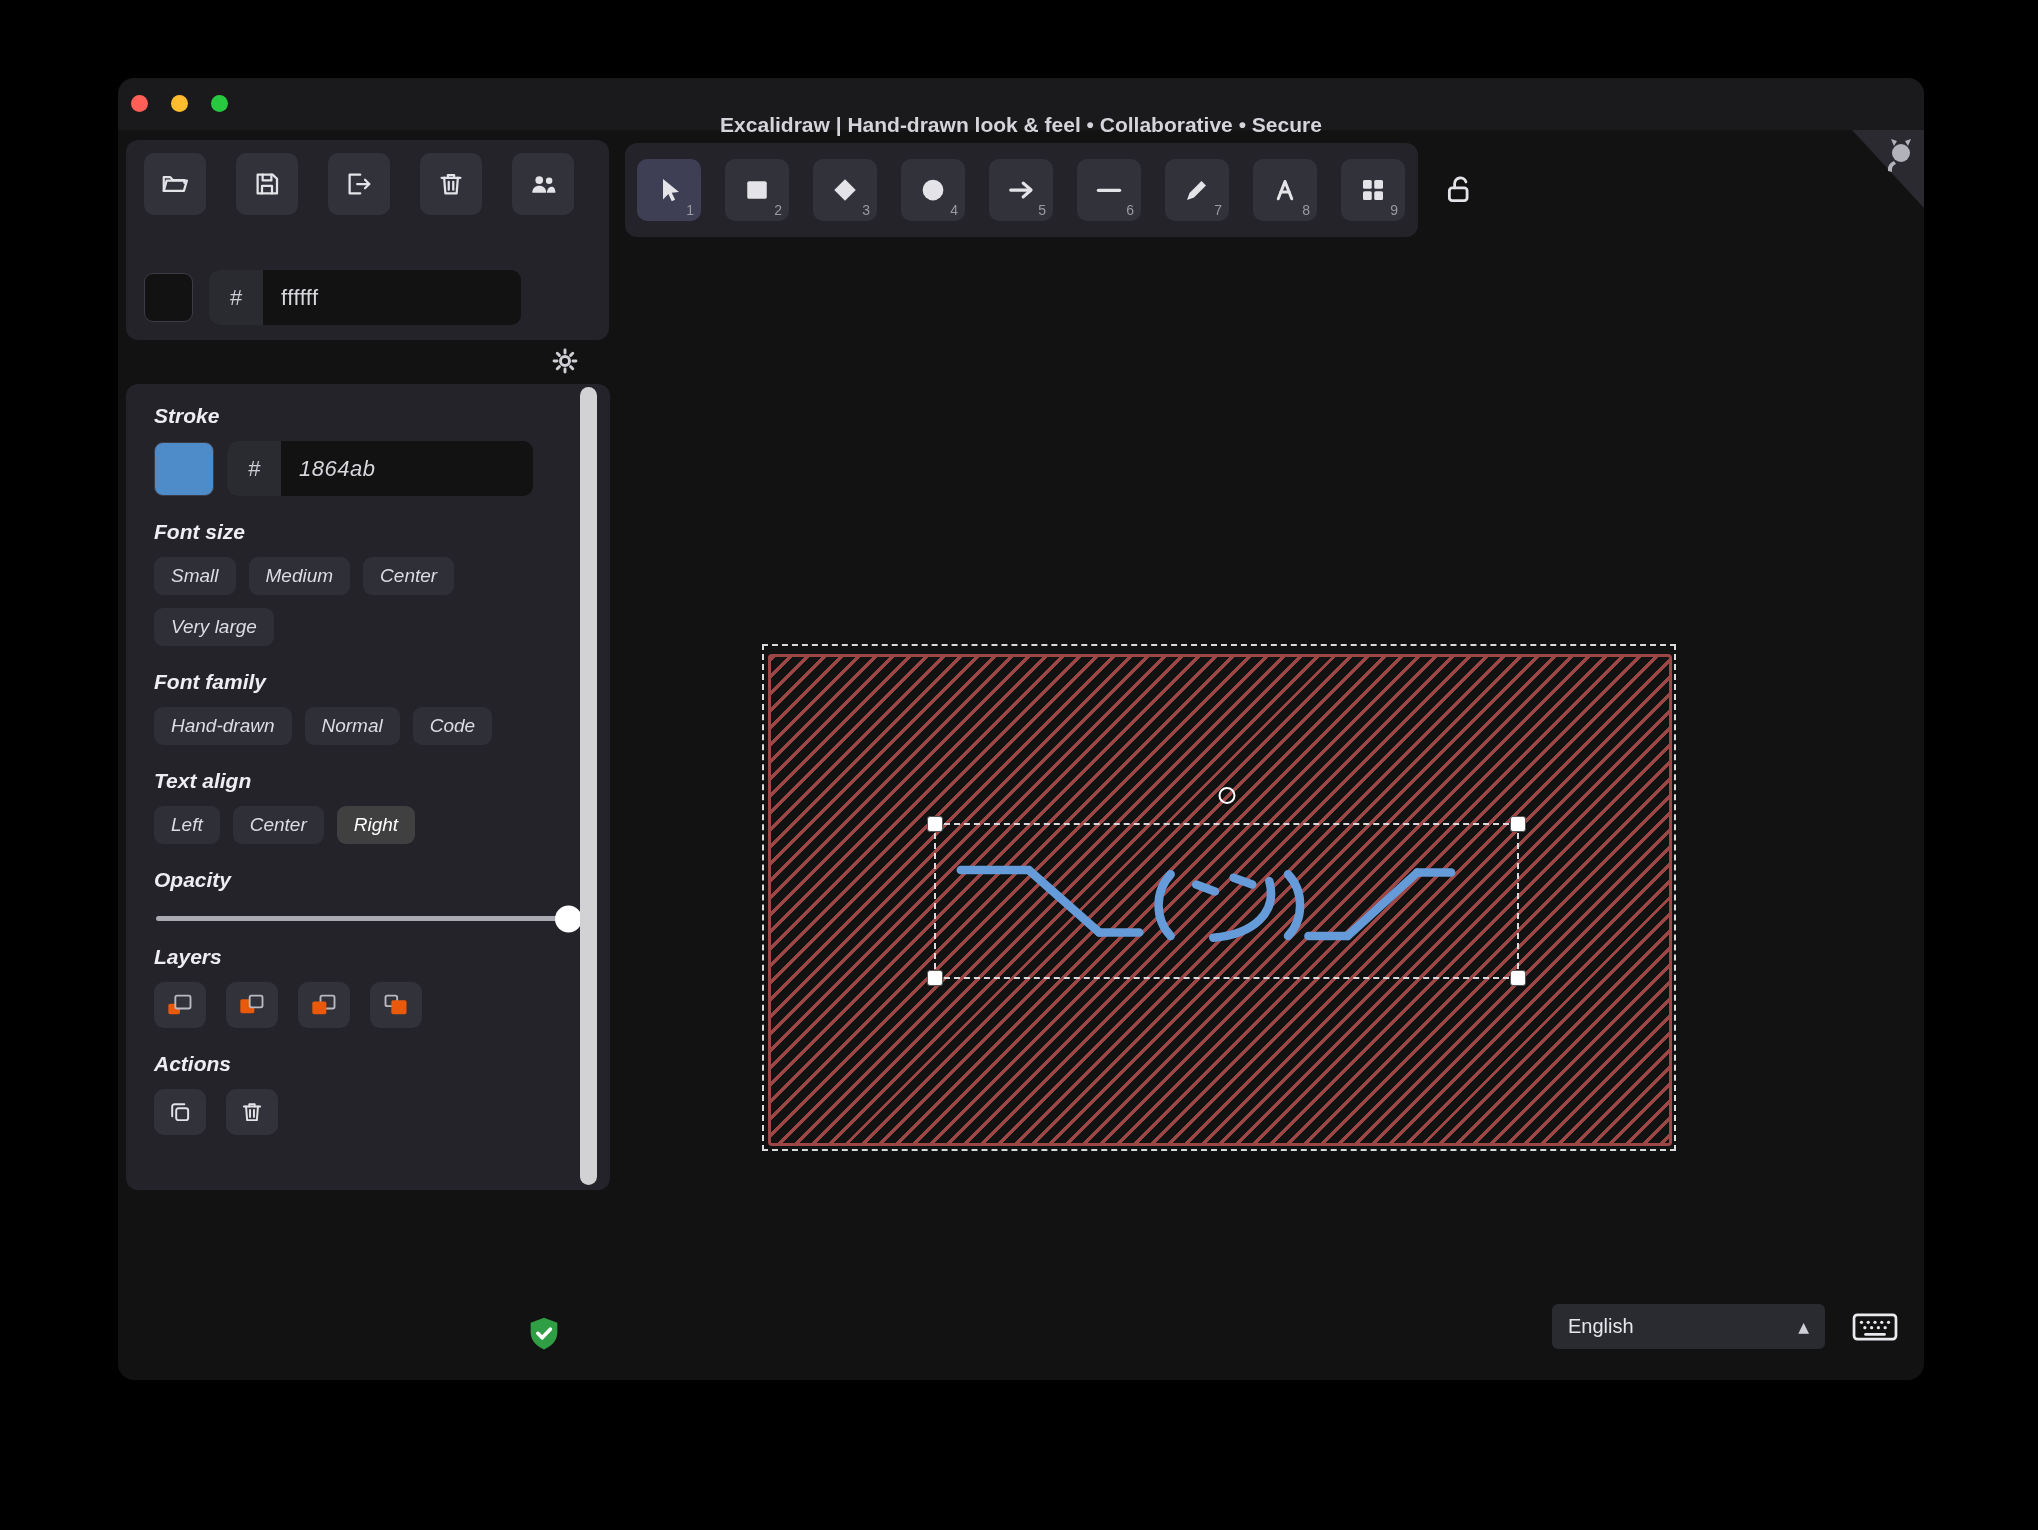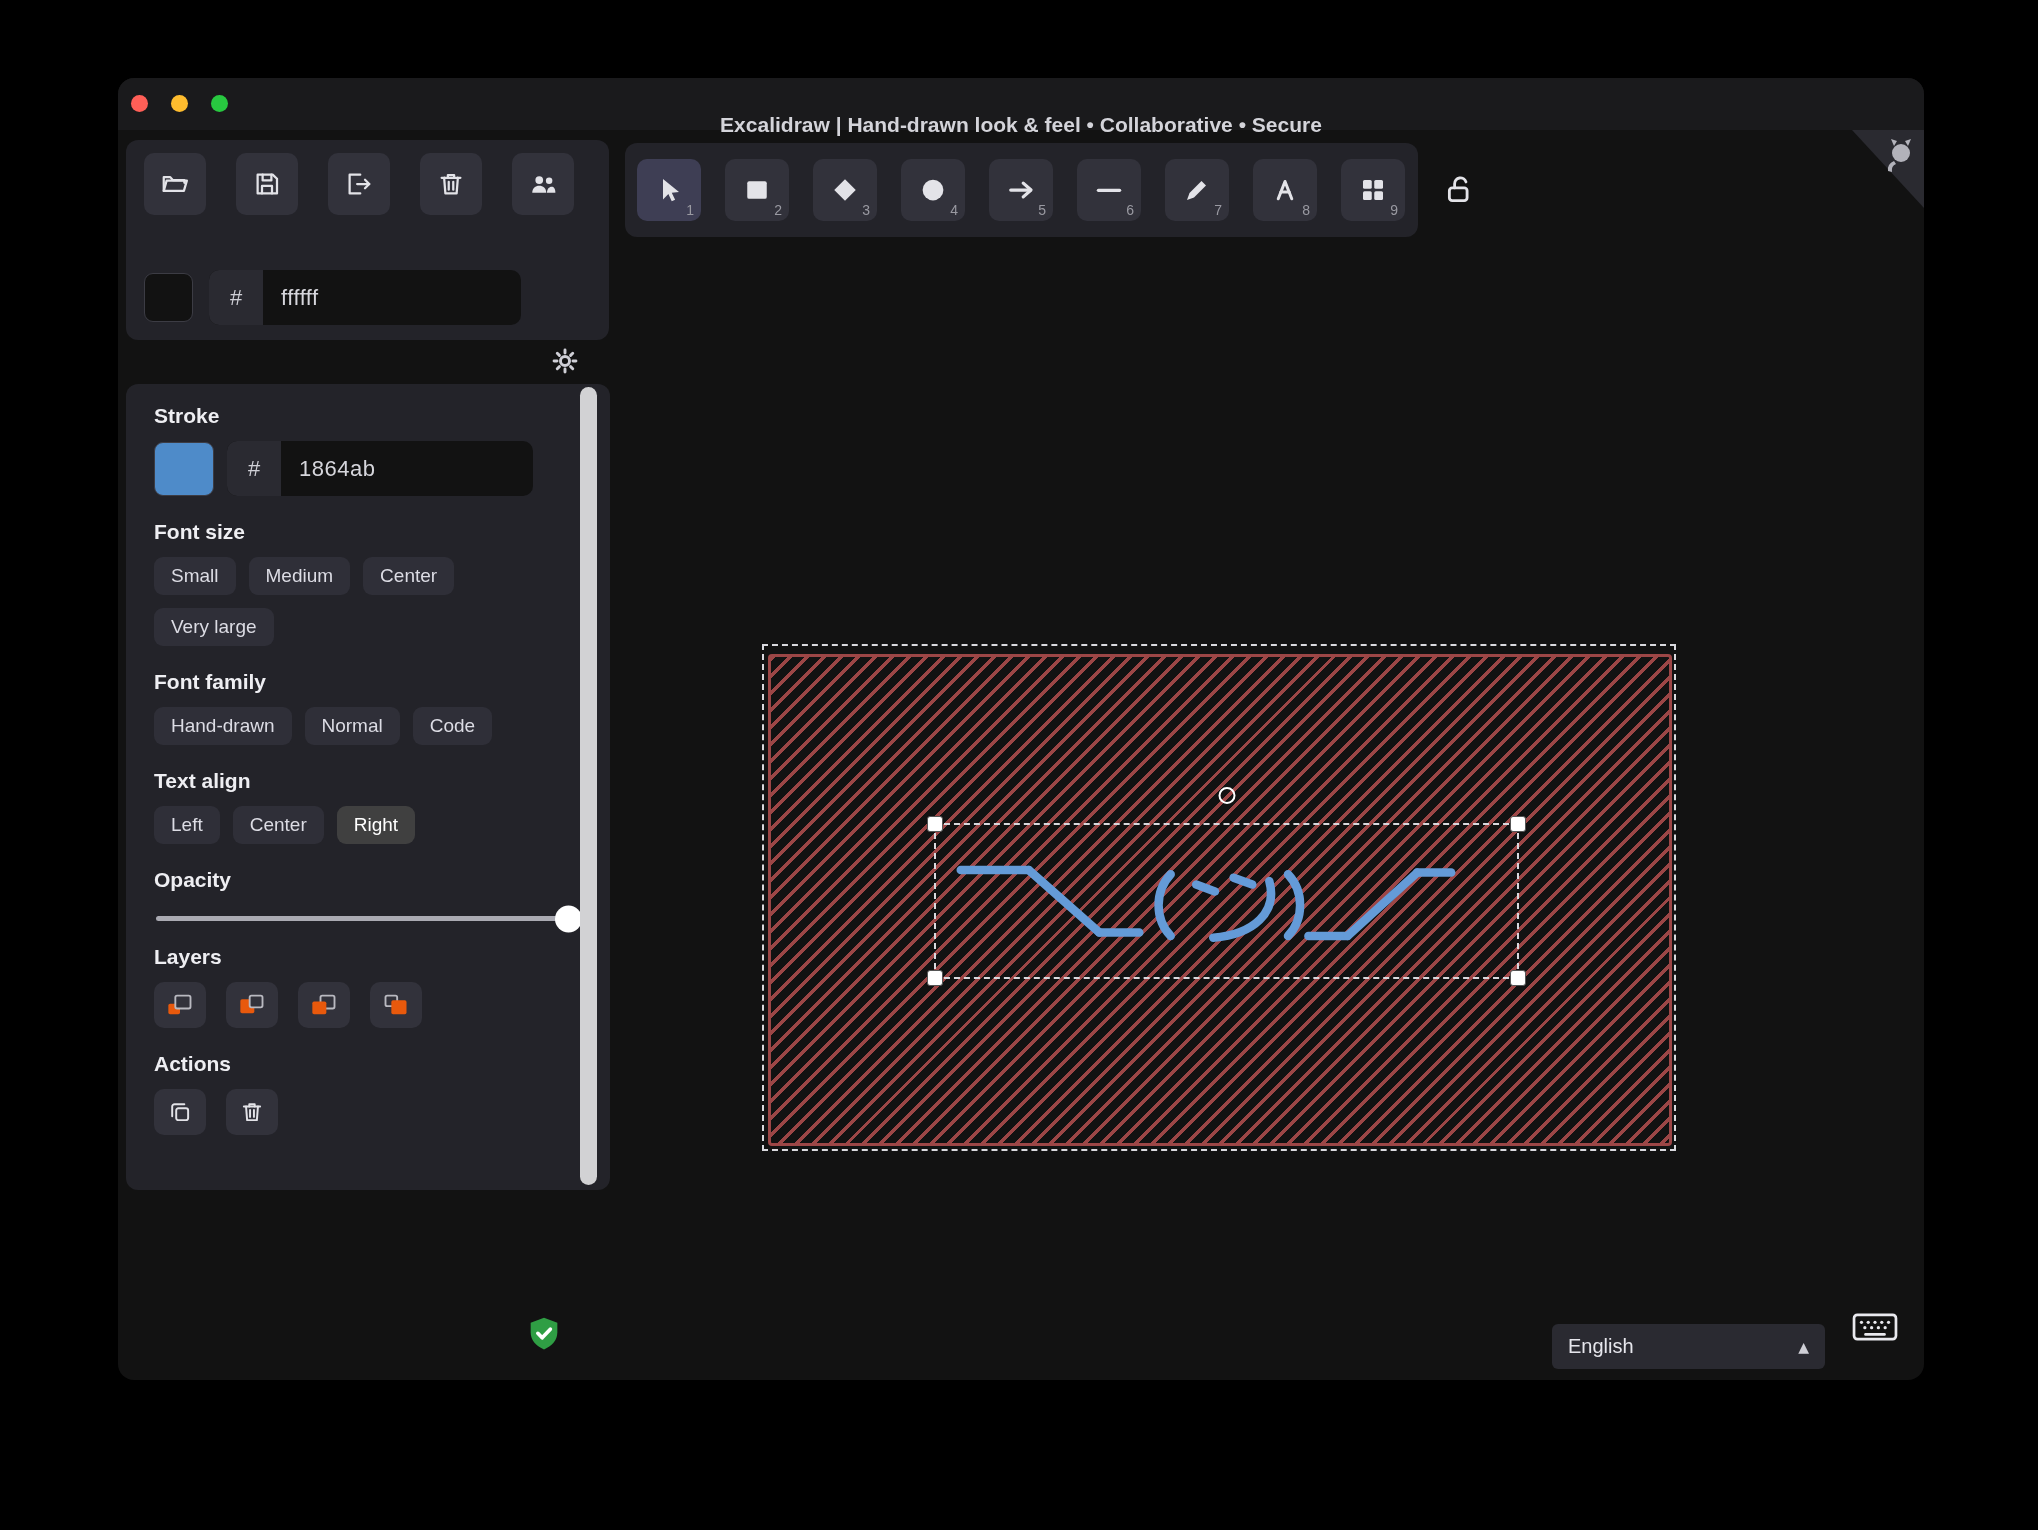--- a/index.html
+++ b/index.html
@@ -20,21 +20,21 @@
   .swatch{position:absolute;border-radius:9px;border:1px solid #3c3c44;}
   .hexgroup{position:absolute;display:flex;align-items:center;background:#121212;border-radius:10px;overflow:hidden;}
   .hashcell{width:54px;align-self:stretch;display:flex;align-items:center;justify-content:center;
     background:#2a2a31;color:#cfcfd6;font-size:22px;}
   .hexval{padding-left:18px;font-size:22px;color:#d6d6dc;letter-spacing:.5px;}
   
   .tool{position:absolute;width:64px;height:62px;top:16px;}
   .tool.selected{background:#3e3e54;}
   .tool .num{position:absolute;right:7px;bottom:3px;font-size:14px;color:#9a9aa2;}
   
-  .panel{box-sizing:border-box;padding:6px 28px 0 28px;}
+  .panel{box-sizing:border-box;padding:6px 28px 0 28px;font-style:italic;}
   .plabel{font-size:21px;font-weight:700;color:#eeeef2;margin:24px 0 13px;}
   .plabel.first{margin-top:14px;}
   .prow{display:flex;flex-wrap:wrap;gap:13px;align-items:center;}
   .pill{display:inline-flex;align-items:center;background:#2f2f38;border-radius:9px;padding:8px 17px;
     font-size:19px;color:#dcdce4;cursor:pointer;white-space:nowrap;}
   .pill.selected{background:#404040;color:#fff;}
   .sq-btn{width:52px;height:46px;}
   .slider{position:relative;height:5px;background:#aaaab2;border-radius:3px;margin:24px 4px 10px 2px;}
   .slider .thumb{position:absolute;right:-4px;top:50%;transform:translateY(-50%);width:27px;height:27px;
     border-radius:50%;background:#fff;}
@@ -50,21 +50,21 @@
     border:2px solid #fff;border-radius:50%;background:transparent;}
   .shrug{position:absolute;left:830px;top:762px;width:510px;height:120px;}
   .shrug svg{width:100%;height:100%;stroke:currentColor;fill:none;stroke-width:10;stroke-linecap:round;stroke-linejoin:round;}
   .hidden-text{position:absolute;width:1px;height:1px;overflow:hidden;clip:rect(0 0 0 0);white-space:nowrap;}
   
   .zoom-island{display:flex;align-items:center;padding:0 10px;gap:7px;}
   .zoom-btn{width:64px;height:60px;}
   .zoom-level{margin-left:12px;font-size:21px;color:#e9e9ee;cursor:pointer;}
   .lang{position:absolute;left:1434px;top:1226px;width:273px;height:45px;background:#2a2a31;border-radius:6px;
     display:flex;align-items:center;justify-content:space-between;padding:0 16px;box-sizing:border-box;
-    font-size:20px;color:#e6e6ec;cursor:pointer;margin-top:20px;}
+    font-size:20px;color:#e6e6ec;cursor:pointer;}
   .caret{font-size:14px;color:#cfcfd6;font-family:"DejaVu Sans",sans-serif;}
   .corner{position:absolute;right:0;top:52px;width:72px;height:78px;}
   .lockwrap{position:absolute;left:1322px;top:92px;width:40px;height:40px;display:flex;align-items:center;justify-content:center;}
   .lockwrap svg{stroke:#e3e3e8;fill:none;stroke-width:2;stroke-linecap:round;}
   .gearwrap{position:absolute;left:421px;top:203px;width:36px;height:36px;display:flex;align-items:center;justify-content:center;cursor:pointer;}
   .gearwrap svg{stroke:#cfcfd6;fill:none;stroke-width:2.2;stroke-linecap:round;}
   .shield{position:absolute;left:406px;top:1235px;width:40px;height:42px;cursor:pointer;}
   .kbd{position:absolute;left:1734px;top:1230px;width:46px;height:38px;cursor:pointer;}
   .kbd svg{stroke:#e9e9ee;fill:none;stroke-width:2;stroke-linecap:round;}
 </style>

